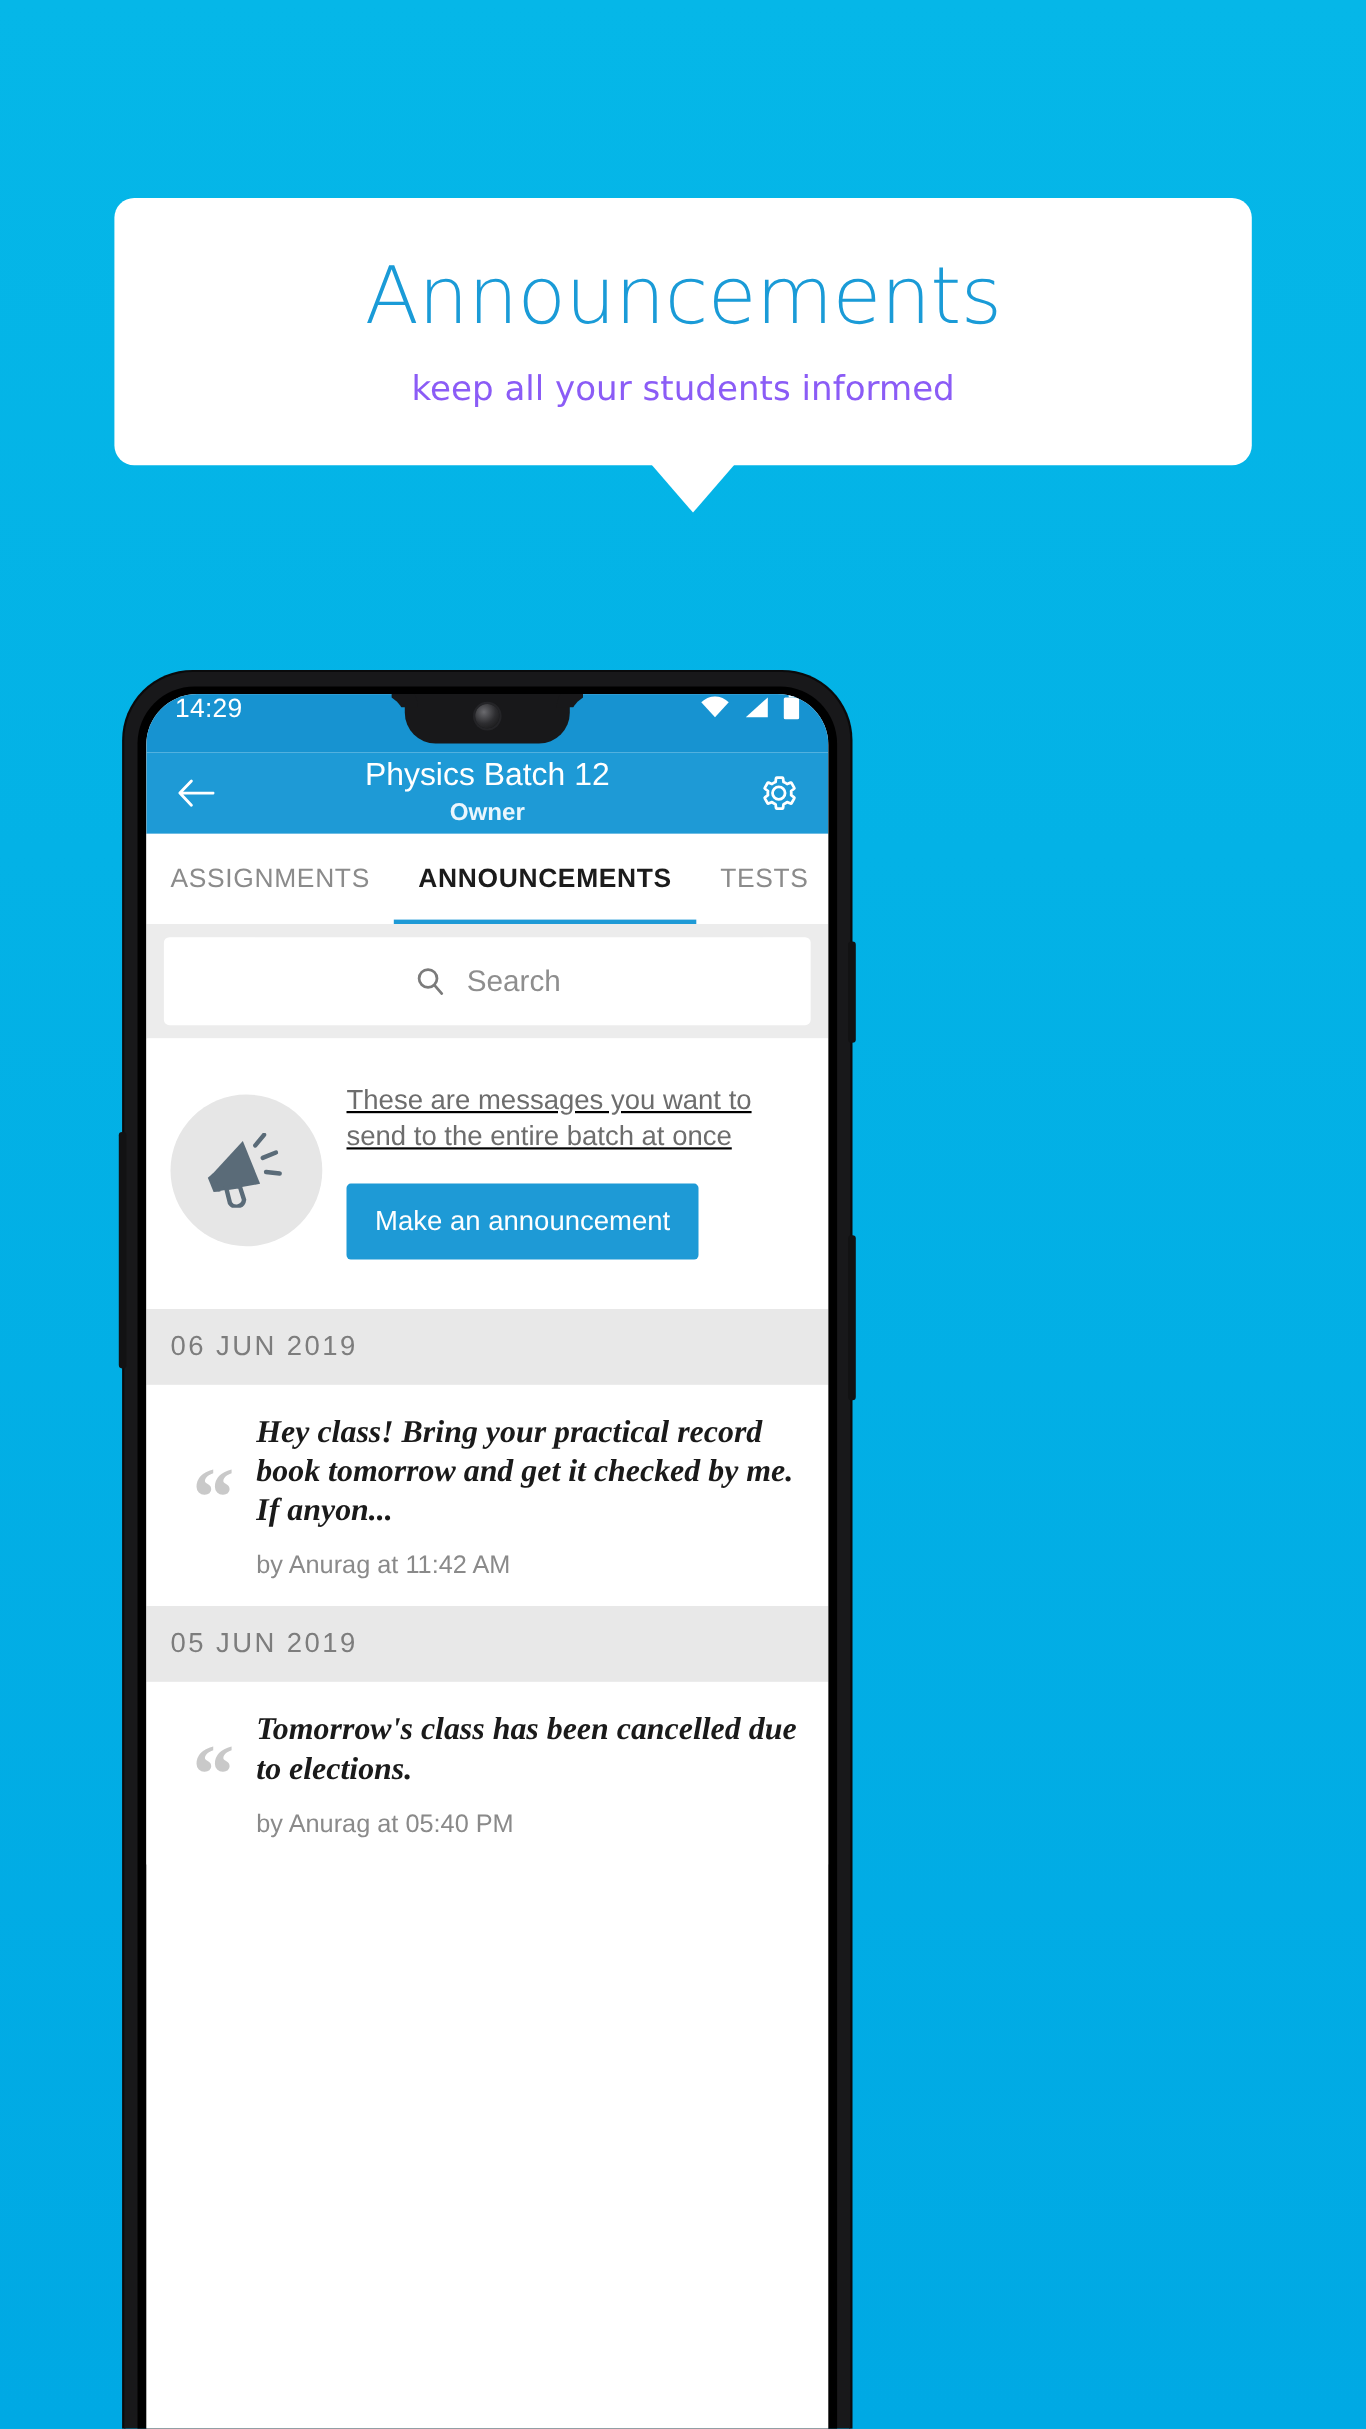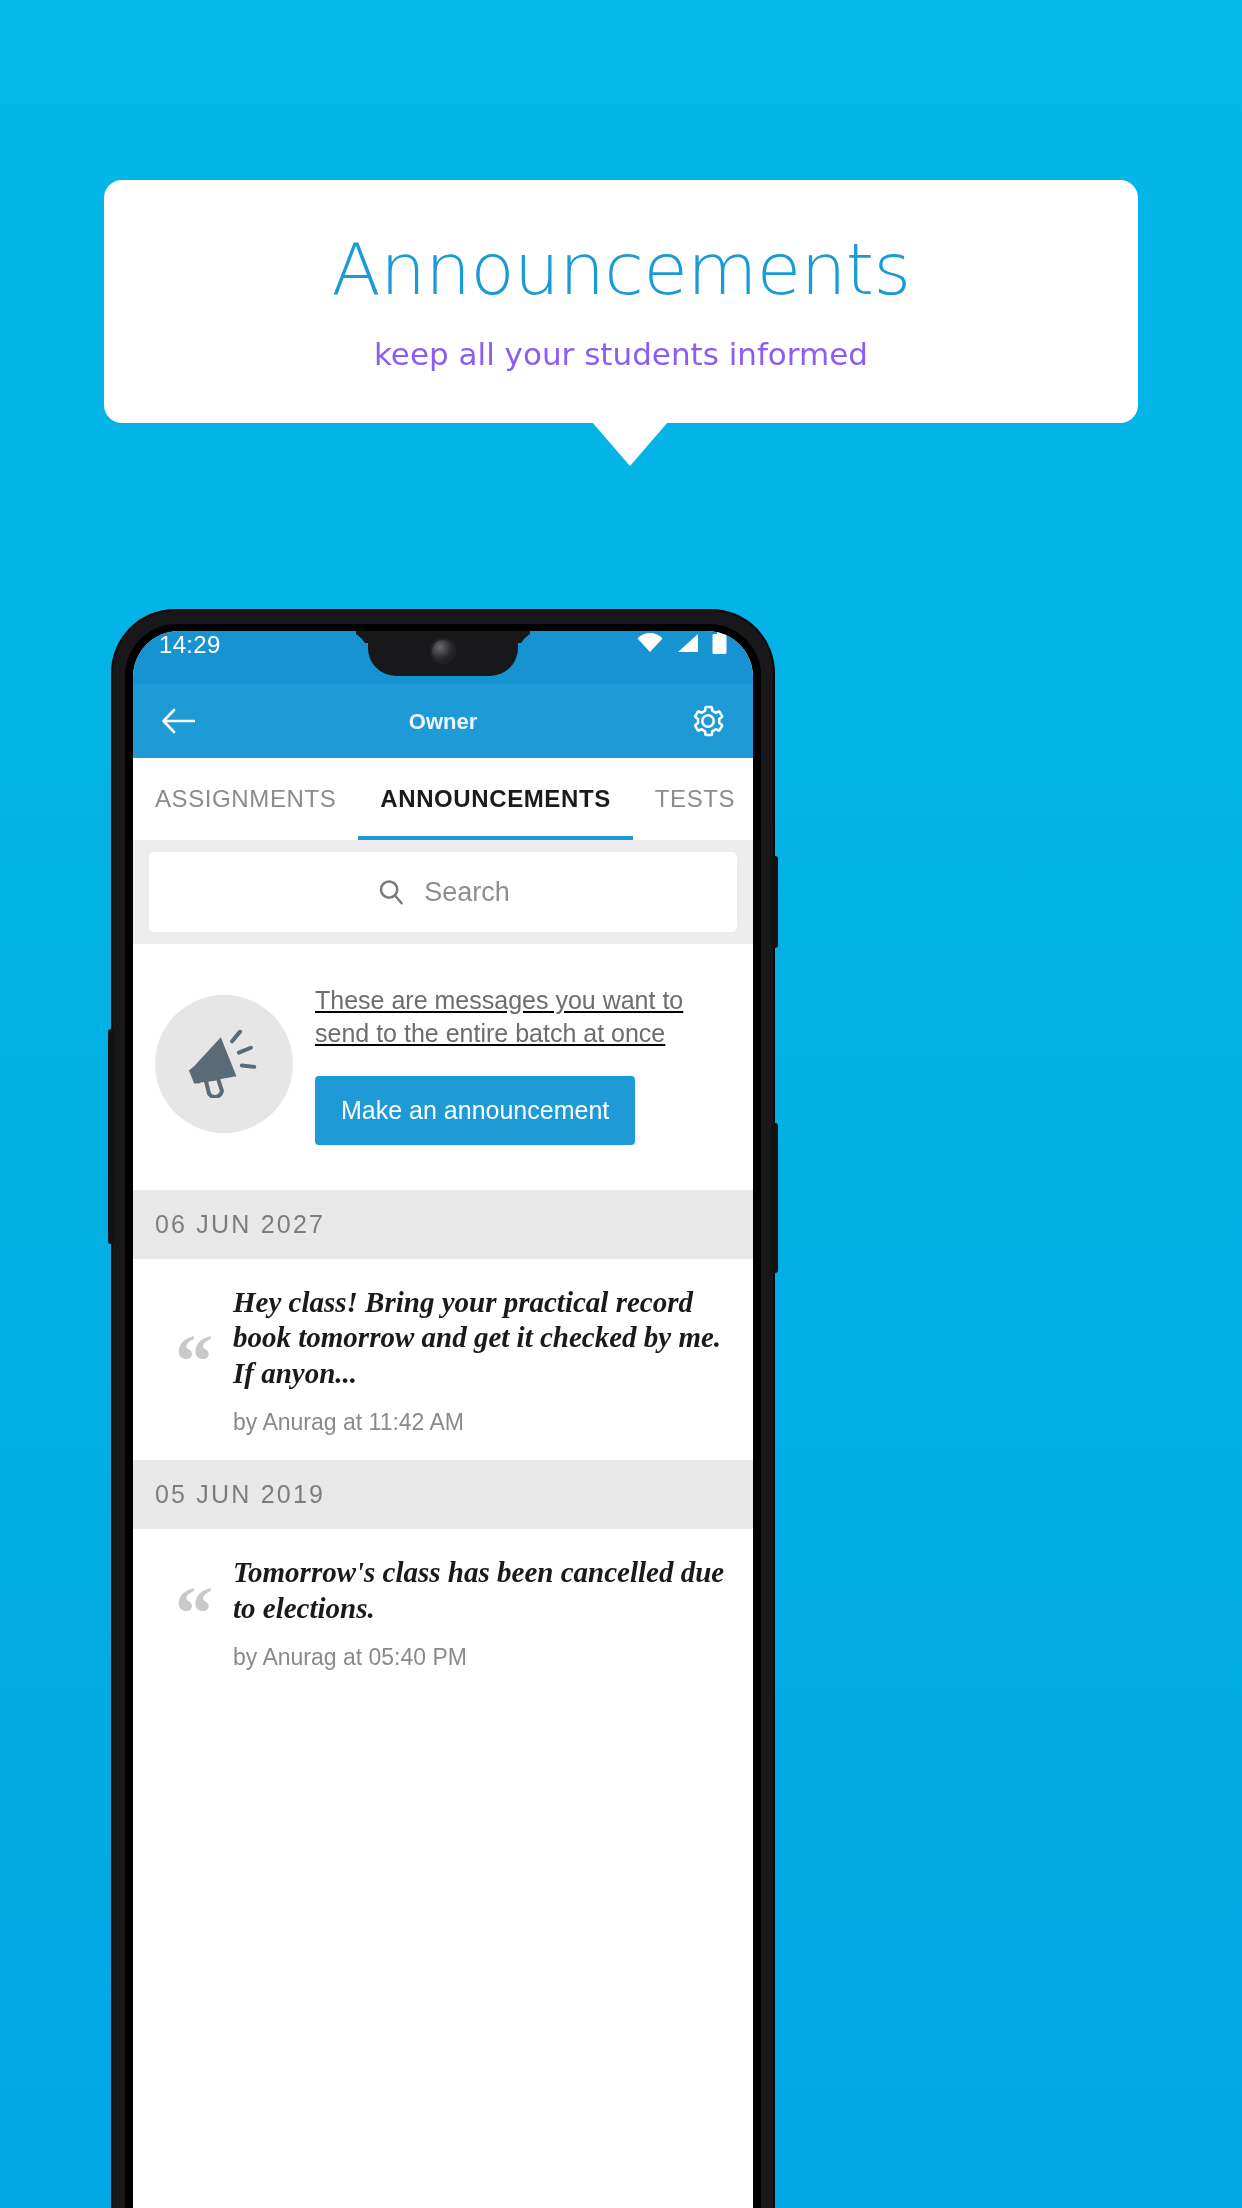--- a/index.html
+++ b/index.html
@@ -195,20 +195,21 @@
           </div>
         </div>
 
         <div class="appbar">
           <div class="icon-btn">
             <svg width="34" height="26" viewBox="0 0 34 26">
               <path d="M13 2 L2.5 13 L13 24 M2.5 13 H33" stroke="#fff" stroke-width="2.6" fill="none" stroke-linecap="round" stroke-linejoin="round"></path>
             </svg>
           </div>
           <div class="appbar-titles">
+            <div class="appbar-title">Physics Batch 12</div>
             <div class="appbar-sub">Owner</div>
           </div>
           <div class="icon-btn">
             <svg width="38" height="38" viewBox="0 0 24 24">
               <path fill="none" stroke="#fff" stroke-width="1.6" d="M12 8.4a3.6 3.6 0 1 0 0 7.2 3.6 3.6 0 0 0 0-7.2z"></path>
               <path fill="none" stroke="#fff" stroke-width="1.6" stroke-linejoin="round" d="M19.1 13.2a7.6 7.6 0 0 0 .05-1.2 7.6 7.6 0 0 0-.06-1.2l1.7-1.3a.4.4 0 0 0 .1-.52l-1.6-2.8a.4.4 0 0 0-.5-.18l-2 .8a7.3 7.3 0 0 0-2.06-1.2l-.3-2.14a.4.4 0 0 0-.4-.34h-3.2a.4.4 0 0 0-.4.34l-.3 2.14a7.3 7.3 0 0 0-2.06 1.2l-2-.8a.4.4 0 0 0-.5.18l-1.6 2.8a.4.4 0 0 0 .1.52l1.7 1.3a7.6 7.6 0 0 0 0 2.4l-1.7 1.3a.4.4 0 0 0-.1.52l1.6 2.8a.4.4 0 0 0 .5.18l2-.8a7.3 7.3 0 0 0 2.06 1.2l.3 2.14a.4.4 0 0 0 .4.34h3.2a.4.4 0 0 0 .4-.34l.3-2.14a7.3 7.3 0 0 0 2.06-1.2l2 .8a.4.4 0 0 0 .5-.18l1.6-2.8a.4.4 0 0 0-.1-.52z"></path>
             </svg>
           </div>
         </div>
 
@@ -241,21 +242,21 @@
                 <path d="M55 42 L66 48" stroke="#5a6b78" stroke-width="4" stroke-linecap="round"></path>
               </g>
             </svg>
           </div>
           <div class="promo-right">
             <div class="promo-text">These are messages you want to send to the entire batch at once</div>
             <button class="promo-btn">Make an announcement</button>
           </div>
         </div>
 
-        <div class="date-head">06  JUN  2027</div>
+        <div class="date-head">06  JUN  2019</div>
         <div class="ann-item">
           <div class="quote-mark">“</div>
           <div class="ann-body">
             <div class="ann-text">Hey class! Bring your practical record book tomorrow and get it checked by me. If anyon...</div>
             <div class="ann-meta">by Anurag at 11:42 AM</div>
           </div>
         </div>
 
         <div class="date-head">05  JUN  2019</div>
         <div class="ann-item">

